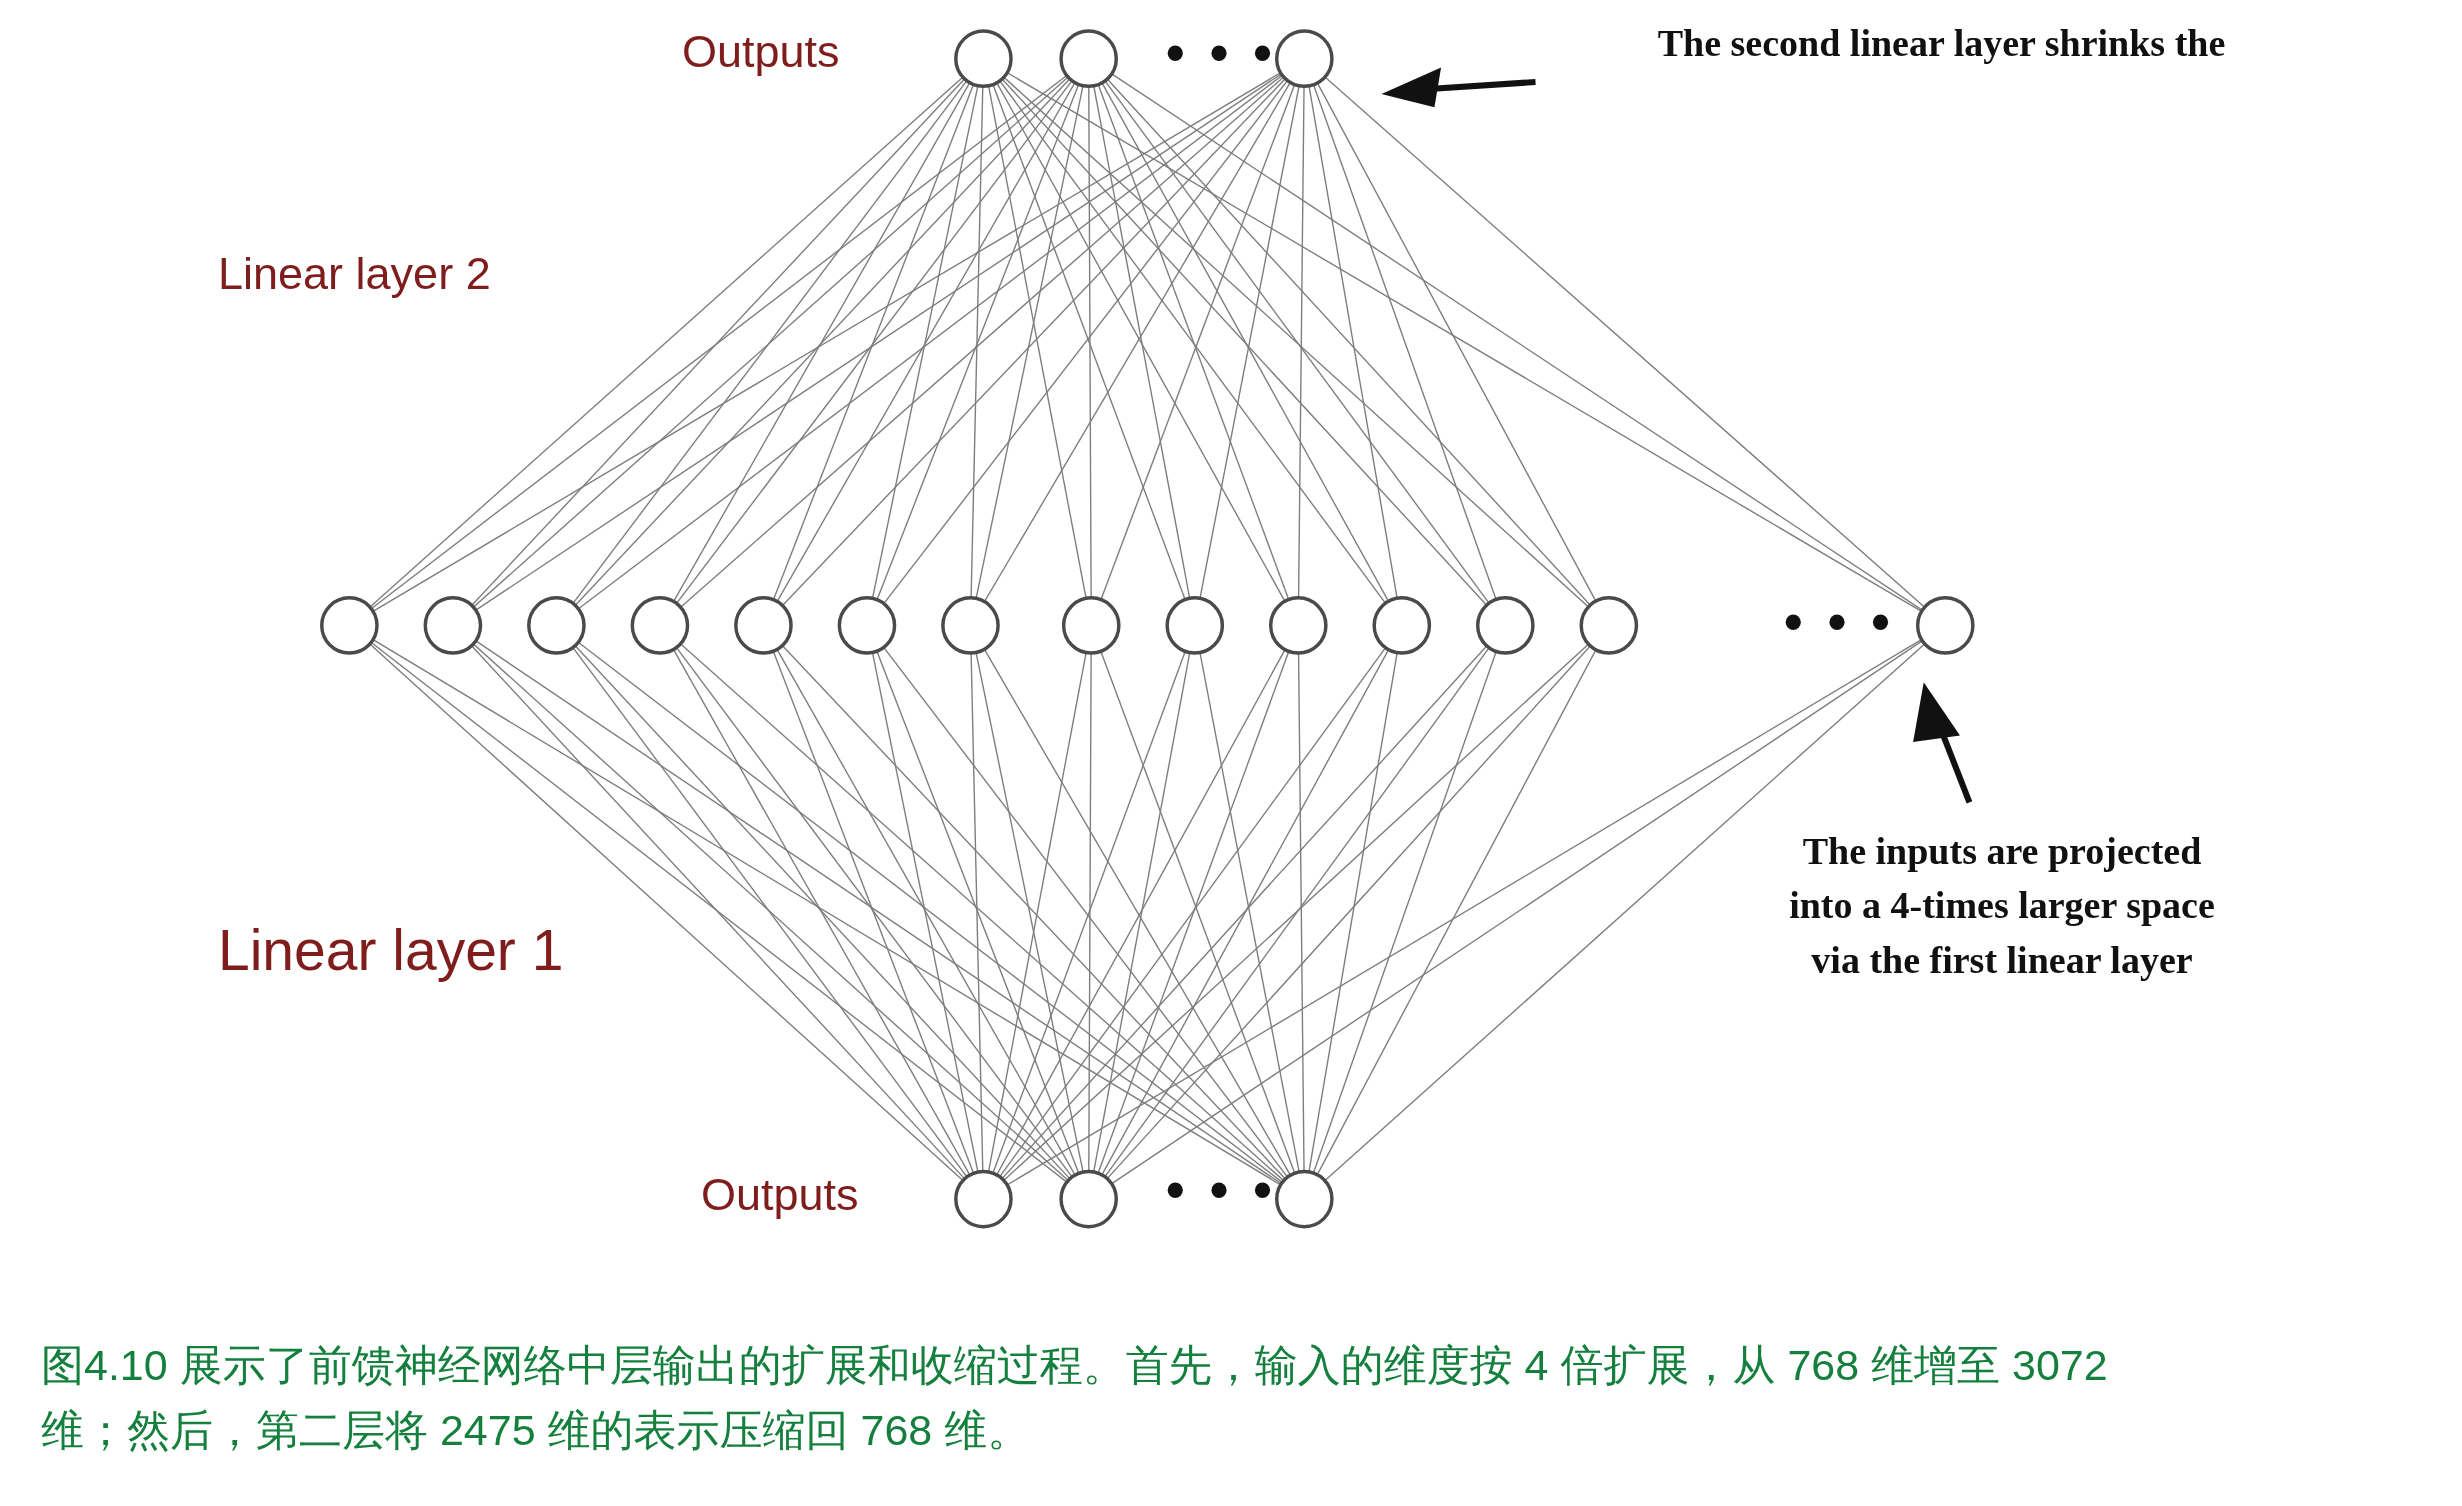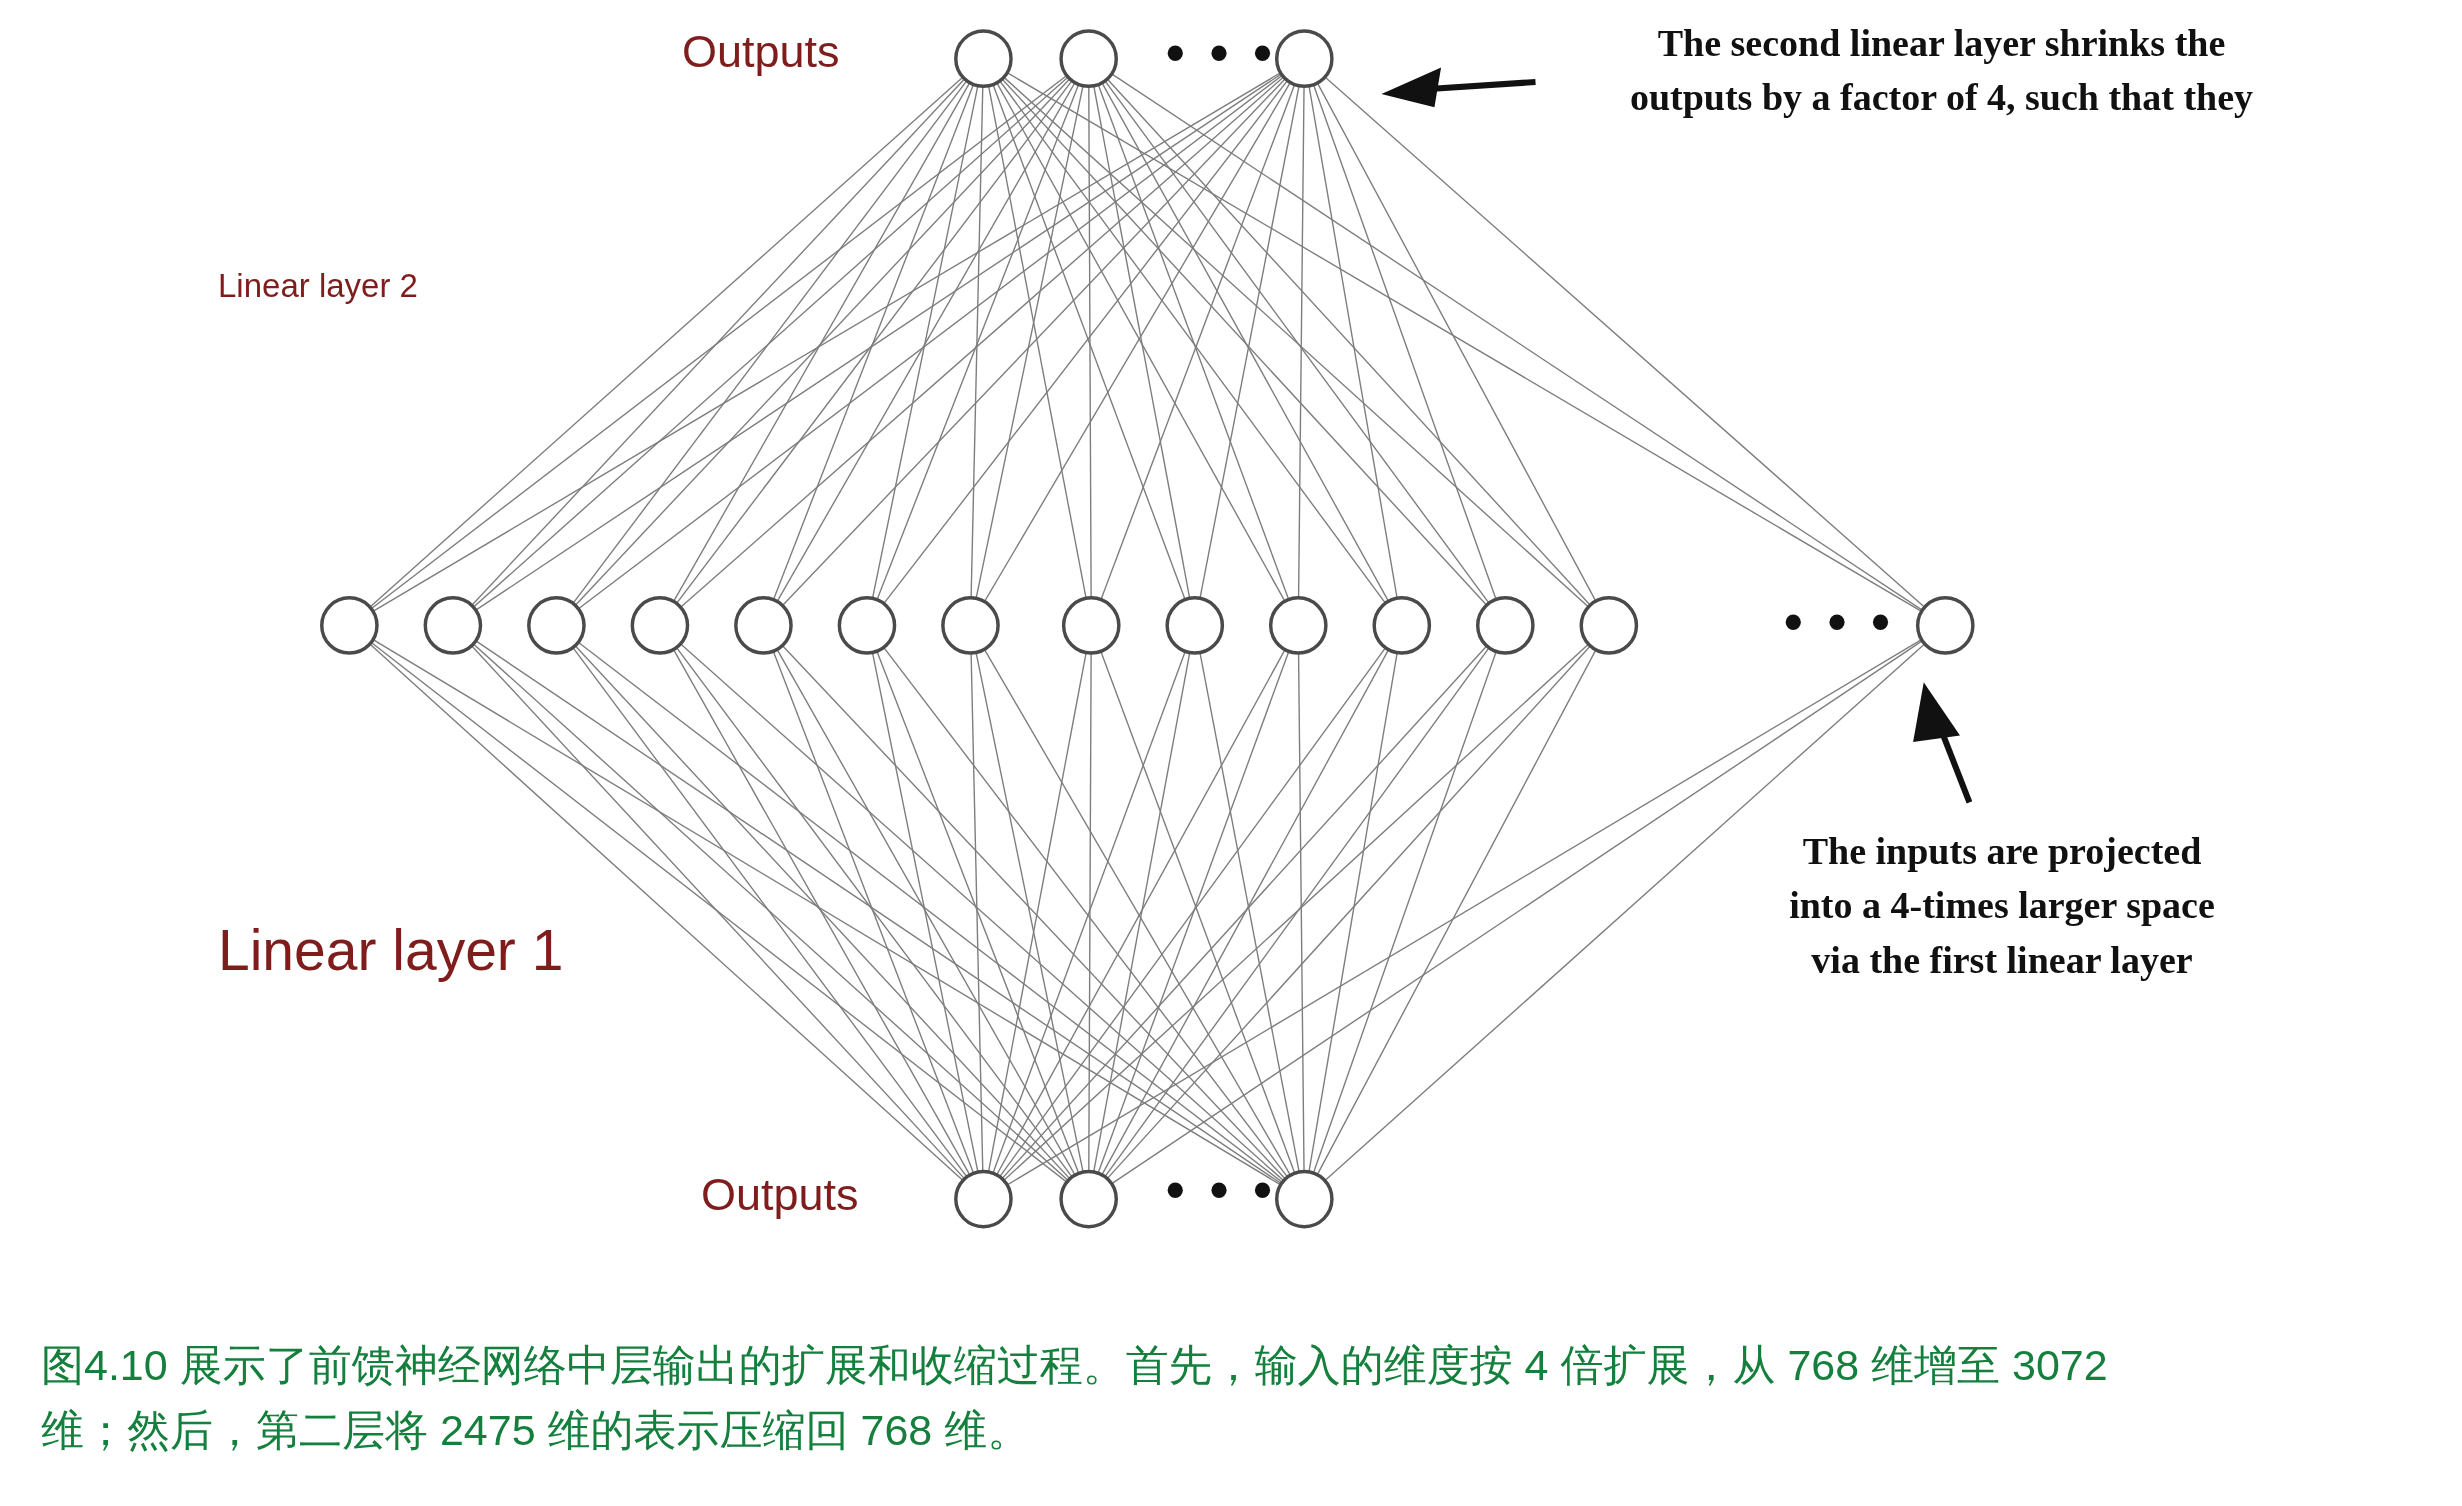--- a/index.html
+++ b/index.html
@@ -36,22 +36,21 @@
     font-size: 45px;
   }
   #label-inputs {
     left: 701px;
     top: 1169px;
     font-size: 45px;
   }
   #label-layer2 {
     left: 218px;
     top: 248px;
-    font-size: 33px;
-    margin-top: 19px;
+    font-size: 45px;
   }
   #label-layer1 {
     left: 218px;
     top: 917px;
     font-size: 57px;
   }
   .annot {
     position: absolute;
     font-family: "Liberation Serif", serif;
     font-weight: bold;
@@ -232,21 +231,20 @@
   <div class="label-text" id="label-inputs">Outputs</div>
   <div class="label-text" id="label-layer2">Linear layer 2</div>
   <div class="label-text" id="label-layer1">Linear layer 1</div>
 
   <div class="dots" id="dots-out">• • •</div>
   <div class="dots" id="dots-in">• • •</div>
   <div class="dots" id="dots-hid">• • •</div>
 
   <div class="annot" id="annot-top">
     <div>The second linear layer shrinks the</div>
-    <div>outputs by a factor of 4, such that they</div>
   </div>
 
   <div class="annot" id="annot-bottom">
     <div>The inputs are projected</div>
     <div>into a 4-times larger space</div>
     <div>via the first linear layer</div>
   </div>
 </div>
 
 <div id="caption">

